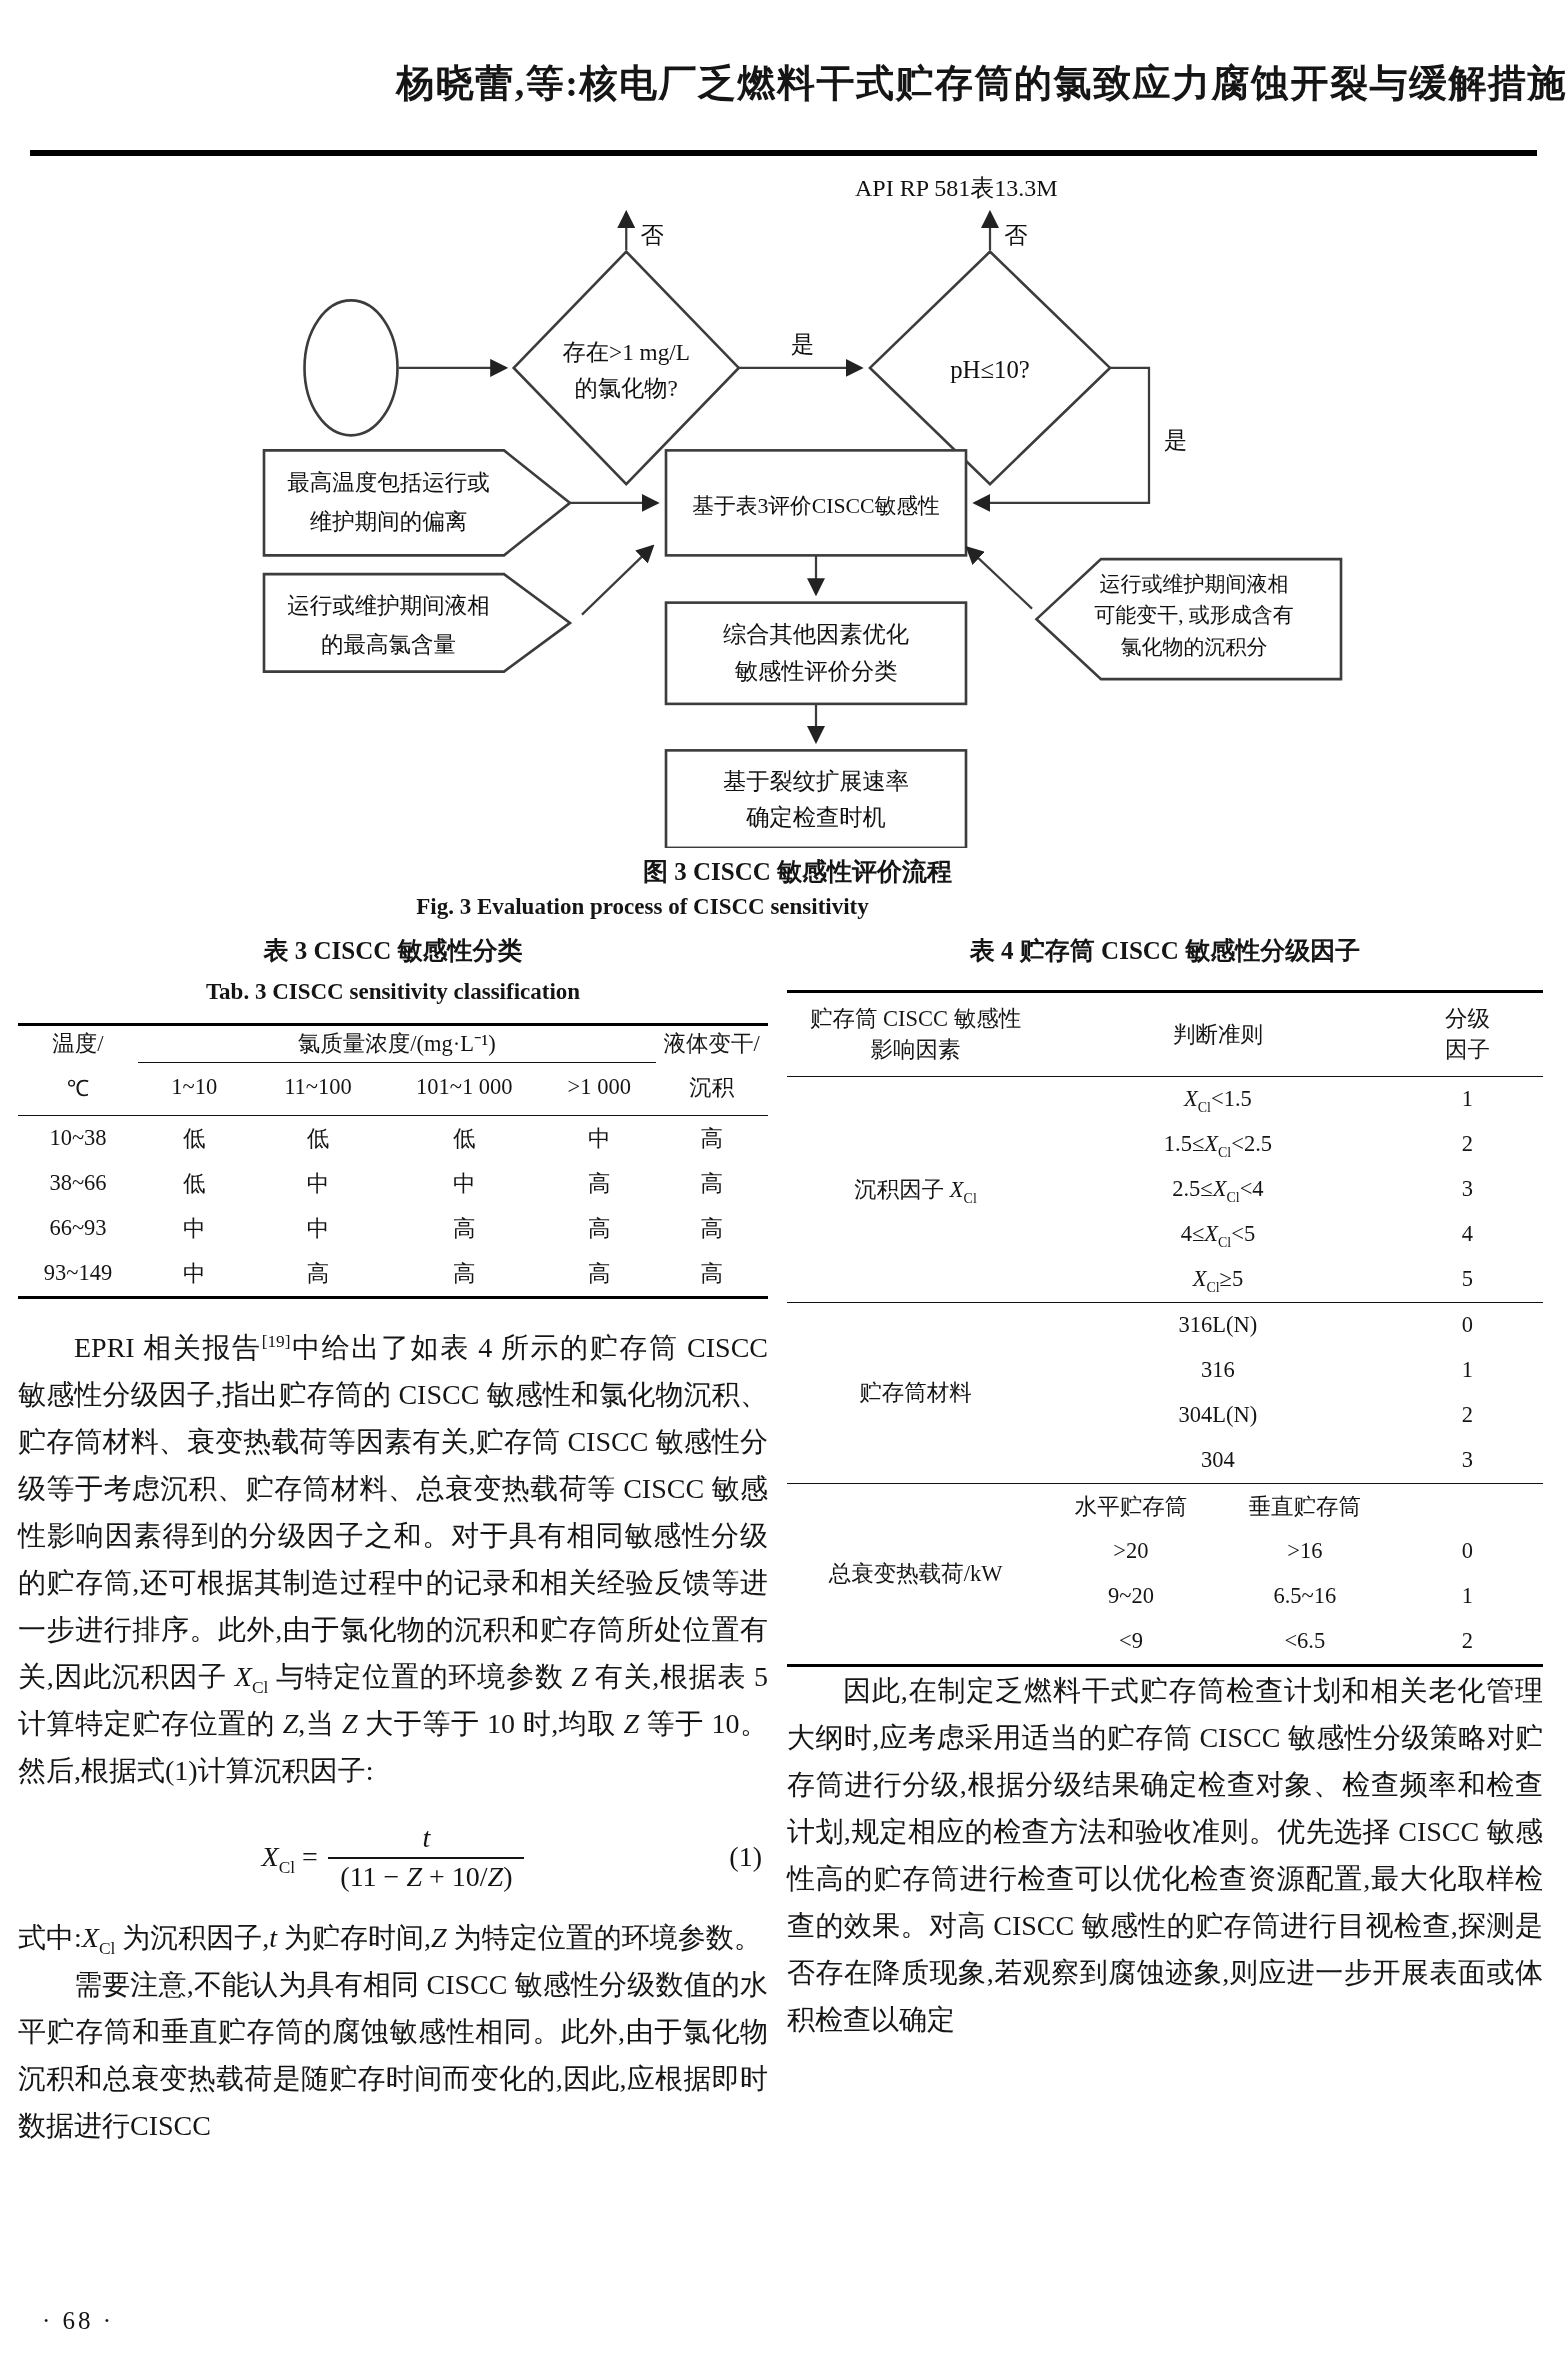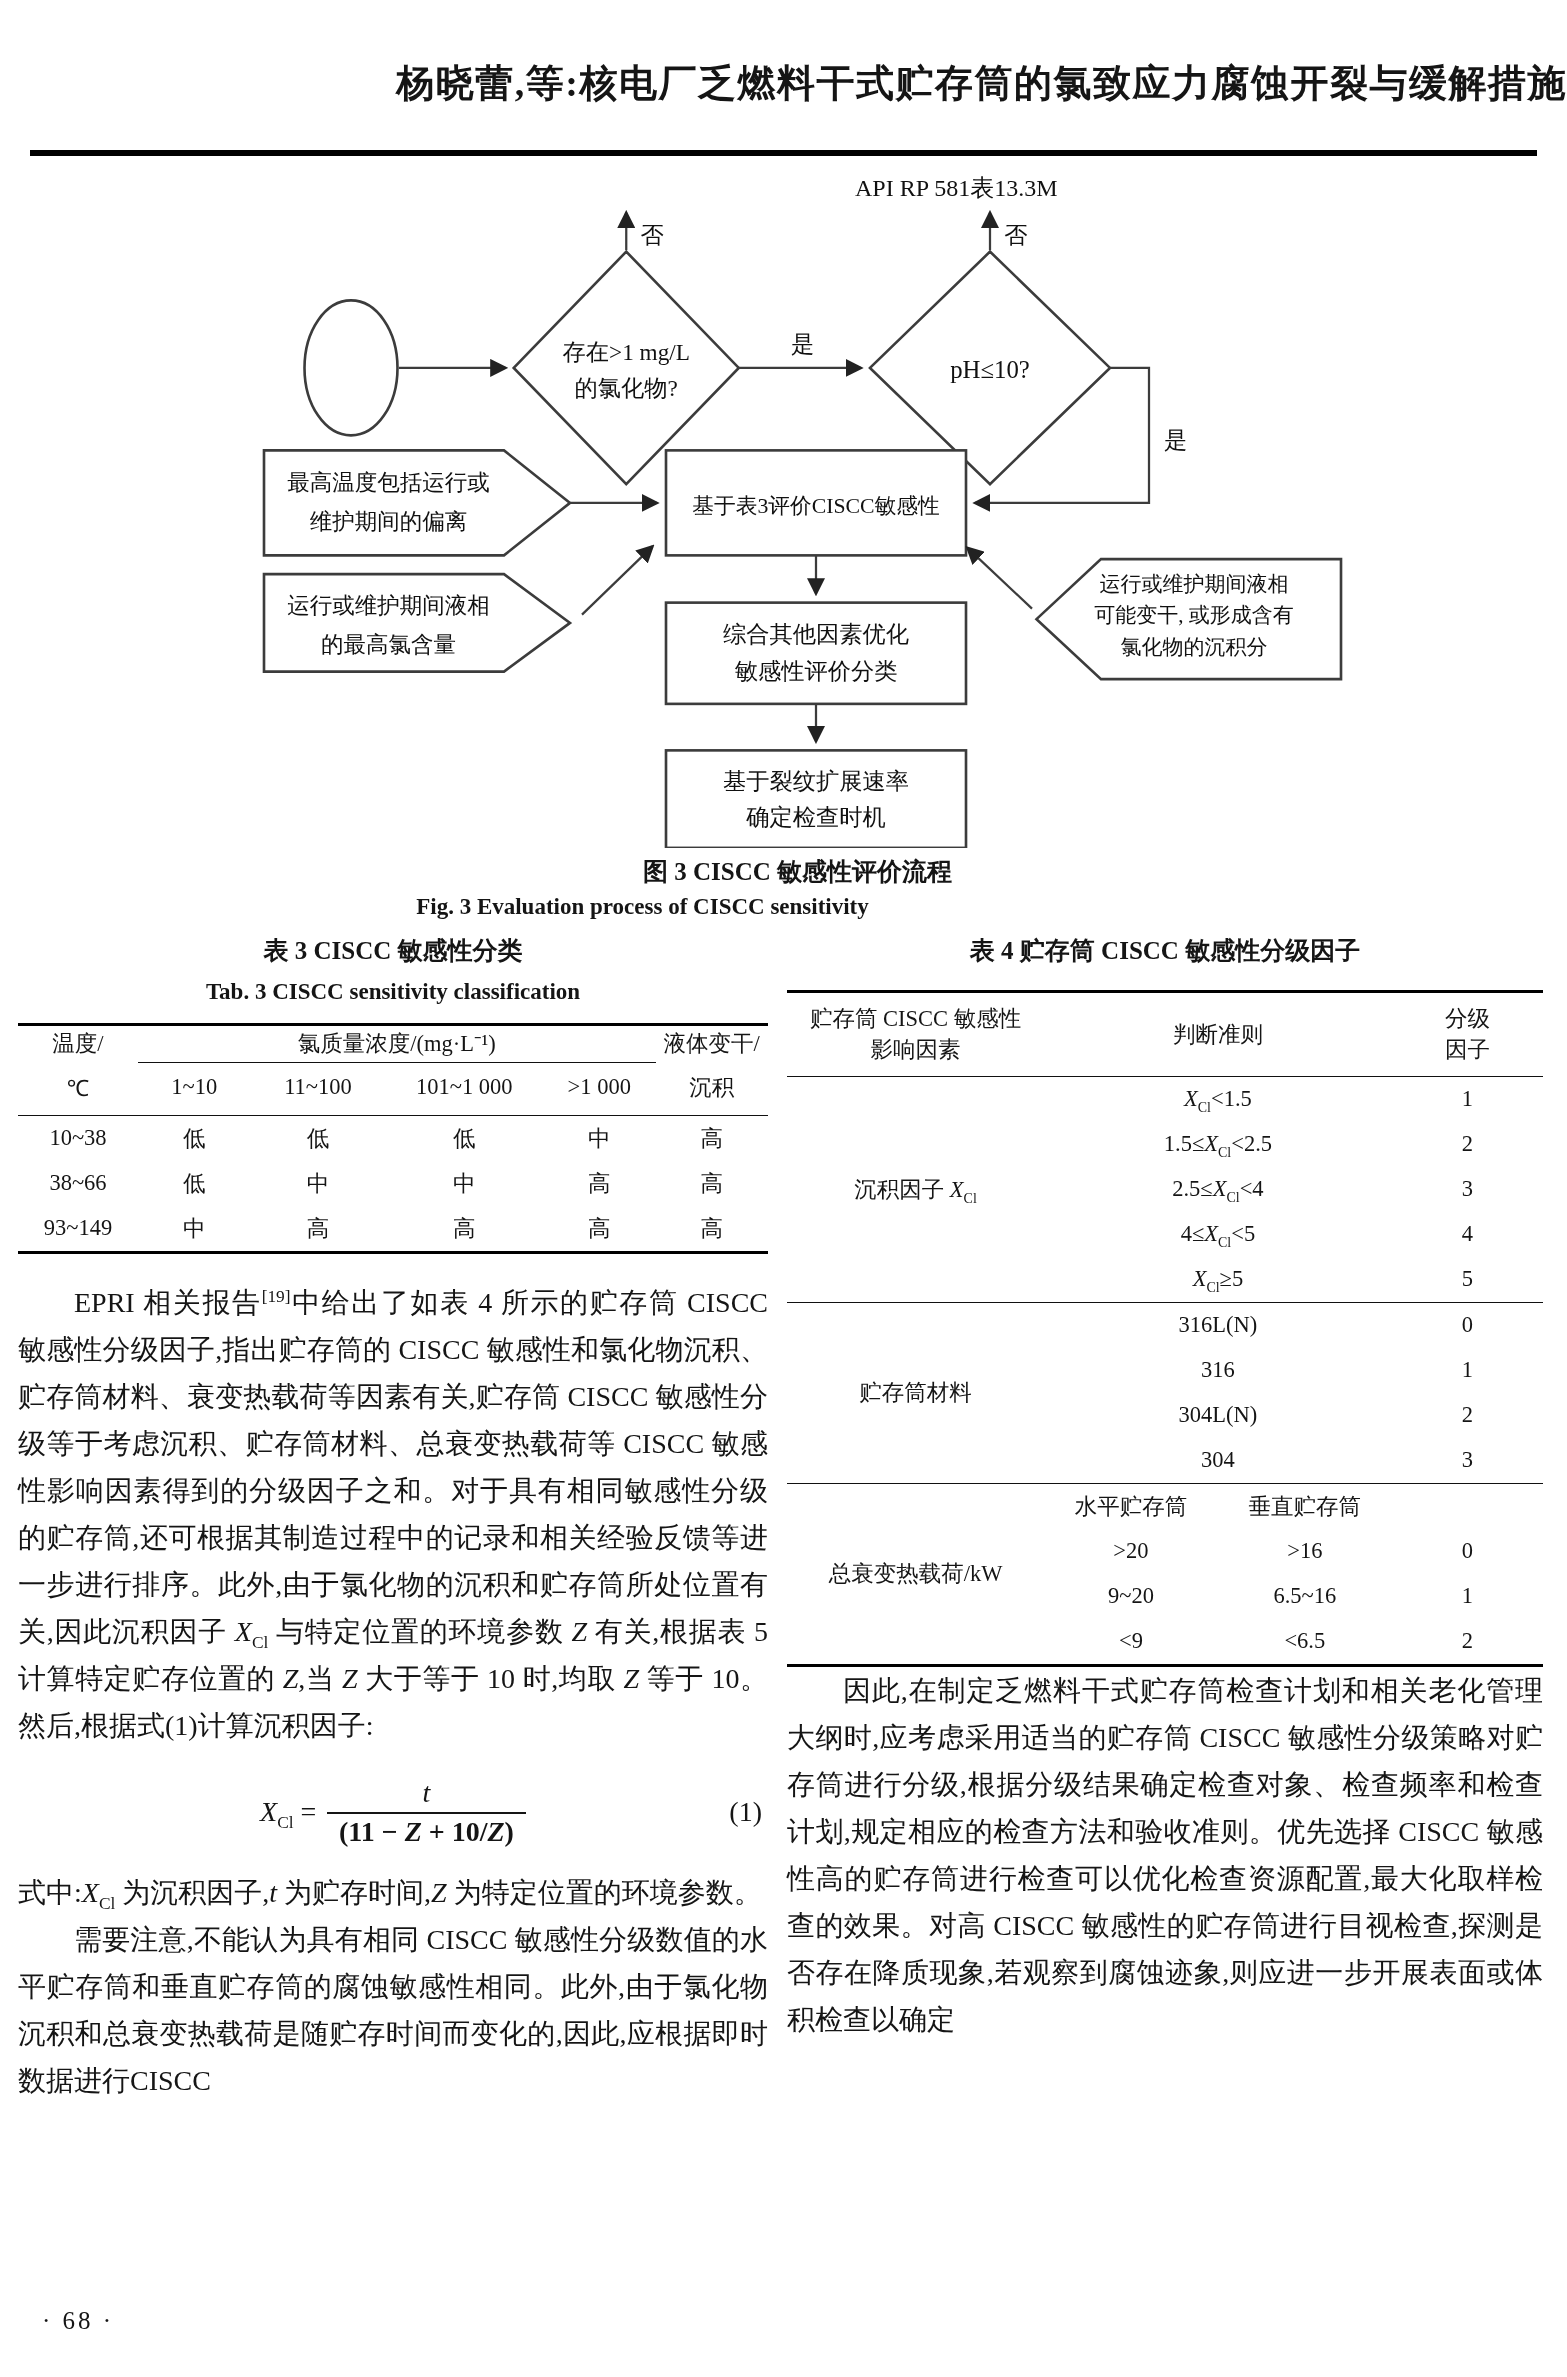--- a/index.html
+++ b/index.html
@@ -46,21 +46,21 @@
   .indent{text-indent:2em;}
   .it{font-style:italic;}
   sub,sup{font-size:62%;line-height:0;}
 
   .formula-row{
     position:relative;display:flex;align-items:center;justify-content:center;
     margin:15px 0 9px 0;min-height:96px;font-size:28px;
   }
   .frac{display:inline-flex;flex-direction:column;align-items:center;margin-left:10.5px;}
   .frac .num{padding:0 7.5px 3px 7.5px;}
-  .frac .den{border-top:2.2px solid #151515;padding:2px 12px 0 12px;font-weight:bold;}
+  .frac .den{border-top:2.2px solid #151515;padding:2px 12px 0 12px;}
   .f-no{position:absolute;right:6px;top:50%;transform:translateY(-50%);}
 
   .page-num{position:absolute;left:42px;top:2307px;font-size:25px;letter-spacing:3px;}
 </style>
 </head>
 <body>
 
 <div class="header-title">杨晓蕾,等:核电厂乏燃料干式贮存筒的氯致应力腐蚀开裂与缓解措施</div>
 <div class="header-rule"></div>
 
@@ -165,20 +165,28 @@
       </tr>
       <tr>
         <td>38~66</td>
         <td>低</td>
         <td>中</td>
         <td>中</td>
         <td>高</td>
         <td>高</td>
       </tr>
       <tr>
+        <td>66~93</td>
+        <td>中</td>
+        <td>中</td>
+        <td>高</td>
+        <td>高</td>
+        <td>高</td>
+      </tr>
+      <tr>
         <td>93~149</td>
         <td>中</td>
         <td>高</td>
         <td>高</td>
         <td>高</td>
         <td>高</td>
       </tr>
     </tbody>
   </table>
 

